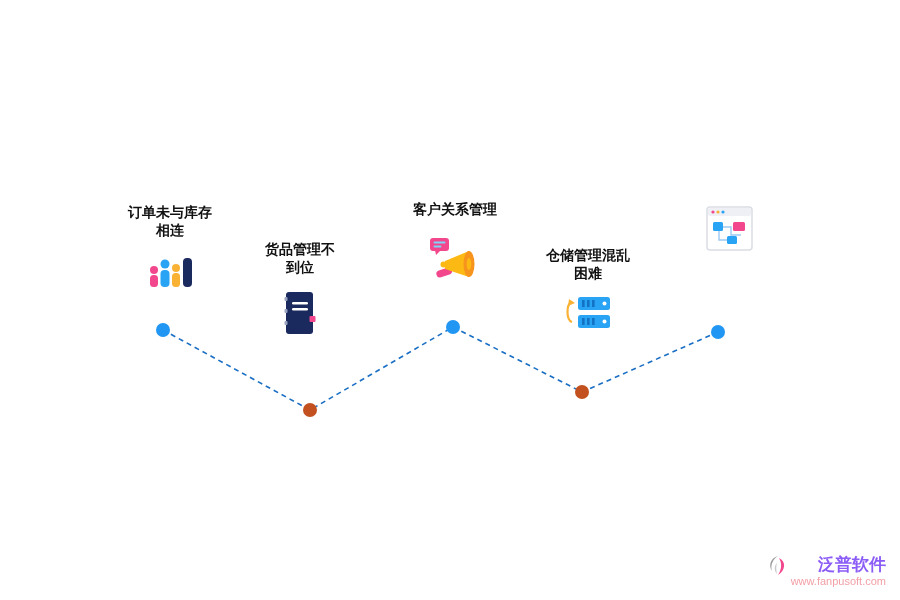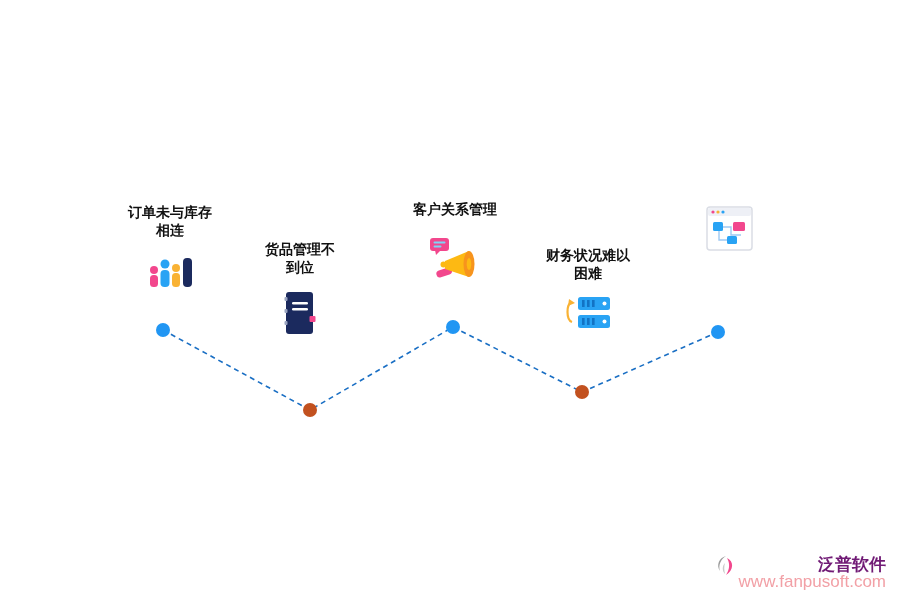--- a/index.html
+++ b/index.html
@@ -21,22 +21,22 @@
   .item-2{left:222px;top:241px;font-family:Liberation Mono, monospace;}
   .item-3{left:377px;top:200px;}
   .item-3 .item-icon{margin-top:18px;}
   .item-4{left:510px;top:246px;}
   .item-5{left:652px;top:192px;}
   .footer{
     position:absolute;right:14px;bottom:12px;
     display:flex;align-items:flex-start;gap:4px;
   }
   .footer-text{display:flex;flex-direction:column;align-items:flex-end;}
-  .footer-brand{font-size:17px;font-weight:bold;color:#701a75;line-height:20px;}
-  .footer-url{font-size:17px;color:#F2A0A6;line-height:13px;}
+  .footer-brand{font-size:17px;font-weight:bold;color:#8b5cf6;line-height:20px;}
+  .footer-url{font-size:11px;color:#F2A0A6;line-height:13px;}
 </style>
 </head>
 <body>
 
 <div class="canvas">
 
   <svg class="zigzag-svg" id="zigzag" viewBox="0 0 900 600" xmlns="http://www.w3.org/2000/svg">
       <polyline points="163,330 310,410 453,327 582,392 718,332" fill="none" stroke="#1A6FC4" stroke-width="1.6" stroke-dasharray="5 4"></polyline>
       <circle cx="163" cy="330" r="7" fill="#2196F3"></circle>
       <circle cx="310" cy="410" r="7" fill="#C2511F"></circle>
@@ -88,21 +88,21 @@
         <rect x="8" y="33" width="16" height="7" rx="3.5" fill="#F2478D" transform="rotate(-18 16 36)"></rect>
         <polygon points="17,25 41,15 41,41 17,33" fill="#FDB913"></polygon>
         <ellipse cx="41" cy="28" rx="5.5" ry="13" fill="#F7941D"></ellipse>
         <ellipse cx="41" cy="28" rx="2.3" ry="6" fill="#FDB913"></ellipse>
         <circle cx="15.5" cy="28.5" r="3" fill="#FDB913"></circle>
       </svg>
     </div>
   </div>
 
   <div class="item item-4">
-    <div class="item-label">财务状况难以
+    <div class="item-label">仓储管理混乱
 困难</div>
     <div class="item-icon">
       <svg width="52" height="40" viewBox="0 0 52 40">
         <path d="M10,8 C4,10 4,26 10,28" fill="none" stroke="#F9B234" stroke-width="2.2"></path>
         <polygon points="7,5 13,9 6,12" fill="#F9B234"></polygon>
         <rect x="16" y="3" width="32" height="13" rx="2.5" fill="#29A3F4"></rect>
         <rect x="20" y="6" width="2.6" height="7" fill="#1273C4"></rect>
         <rect x="25" y="6" width="2.6" height="7" fill="#1273C4"></rect>
         <rect x="30" y="6" width="2.6" height="7" fill="#1273C4"></rect>
         <circle cx="42.5" cy="9.5" r="2" fill="#ffffff"></circle>

